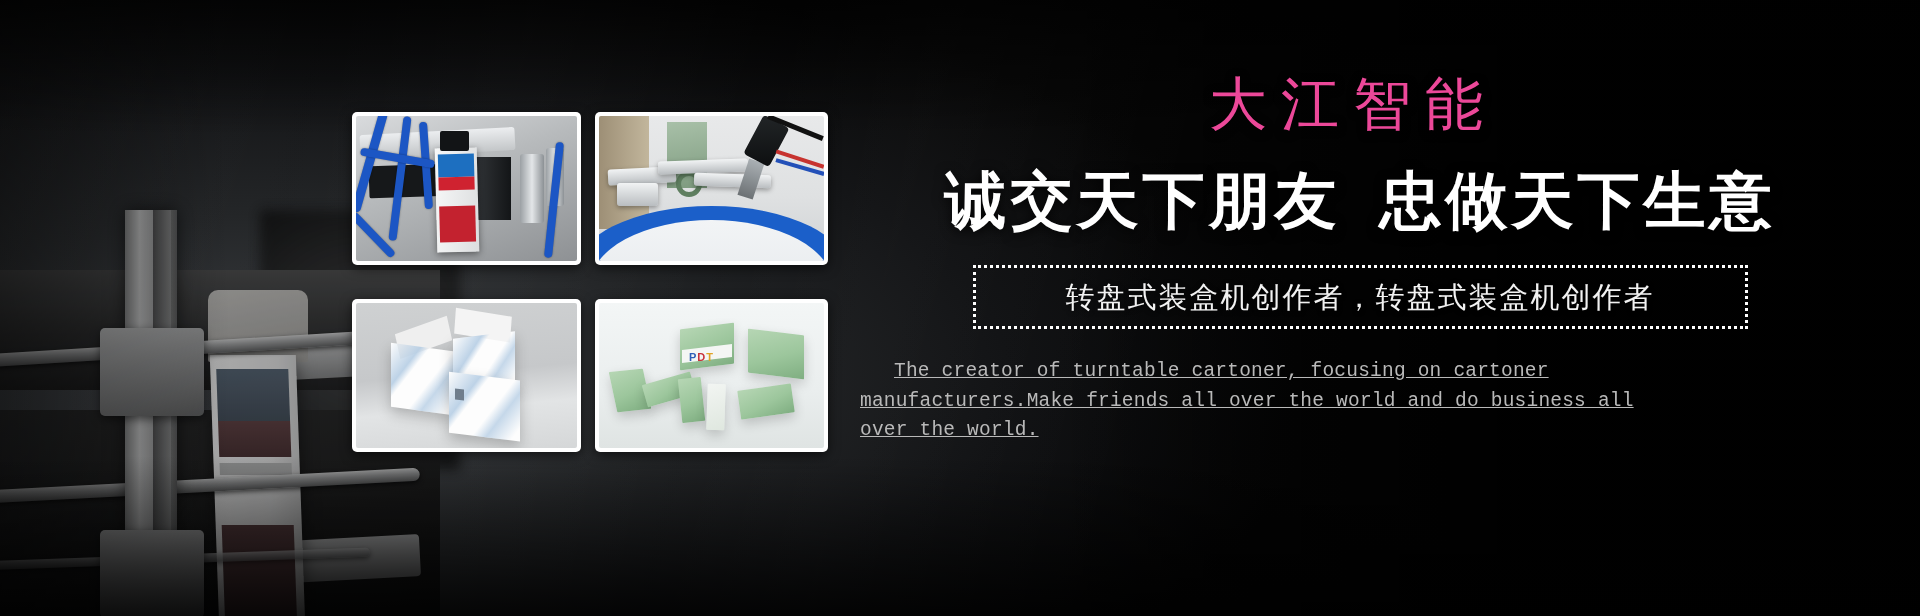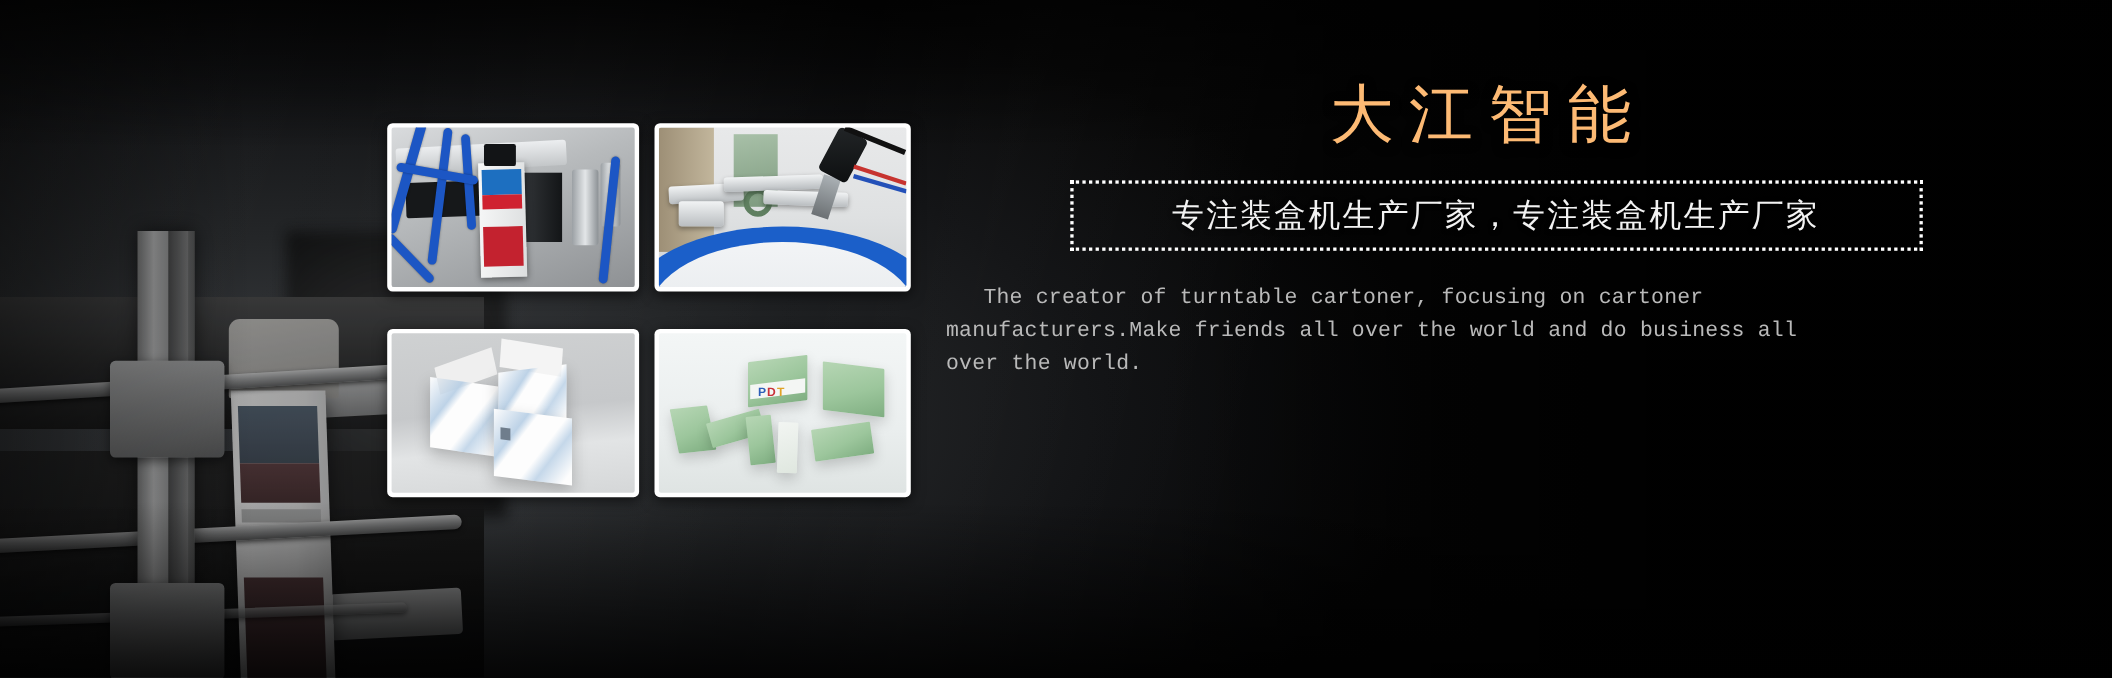--- a/index.html
+++ b/index.html
@@ -222,21 +222,21 @@
   .ph4 .pdt span:nth-child(3){color:#e0a327;}
   .ph4 .band{ position:absolute; left:37%; top:30%; width:22%; height:9%; background:#f4f6f4; transform:skewY(-7deg);}
 
   
   .copy{ position:absolute; left:860px; top:76px; width:1000px; }
 
   .brand{
     font-family:"Liberation Serif", serif;
     font-size:58px;
     line-height:1;
-    color:#fdba74;
+    color:#ec4899;
     letter-spacing:14px;
     text-align:center;
     padding-right:14px;
     text-shadow:0 2px 10px rgba(0,0,0,.8);
   }
 
   .slogan{
     margin-top:34px;
     font-family:"Liberation Serif", serif;
     font-weight:bold;
@@ -267,20 +267,21 @@
 
   .english{
     margin:28px 0 0 0;
     width:800px;
     font-family:"Liberation Mono", monospace;
     font-size:19.5px;
     line-height:1.52;
     color:#b9b9b9;
     text-indent:34px;
     letter-spacing:.2px;
+    text-decoration:underline;
   }
 </style>
 </head>
 <body>
 
 <div class="banner">
 
   <div class="bg-base"></div>
   <div class="bg-sheen"></div>
 
@@ -383,22 +384,23 @@
         <div class="gb g7"></div>
       </div>
     </div>
 
   </div>
 
   <div class="copy">
 
     <div class="brand">大江智能</div>
 
+    <div class="slogan">诚交天下朋友  忠做天下生意</div>
 
     <div class="dotted-box">
-      <div class="txt">专注装盒机生产厂家，专注装盒机生产厂家</div>
+      <div class="txt">转盘式装盒机创作者，转盘式装盒机创作者</div>
     </div>
 
     <p class="english">The creator of turntable cartoner, focusing on cartoner manufacturers.Make friends all over the world and do business all over the world.</p>
 
   </div>
 
 </div>
 
 </body></html>

